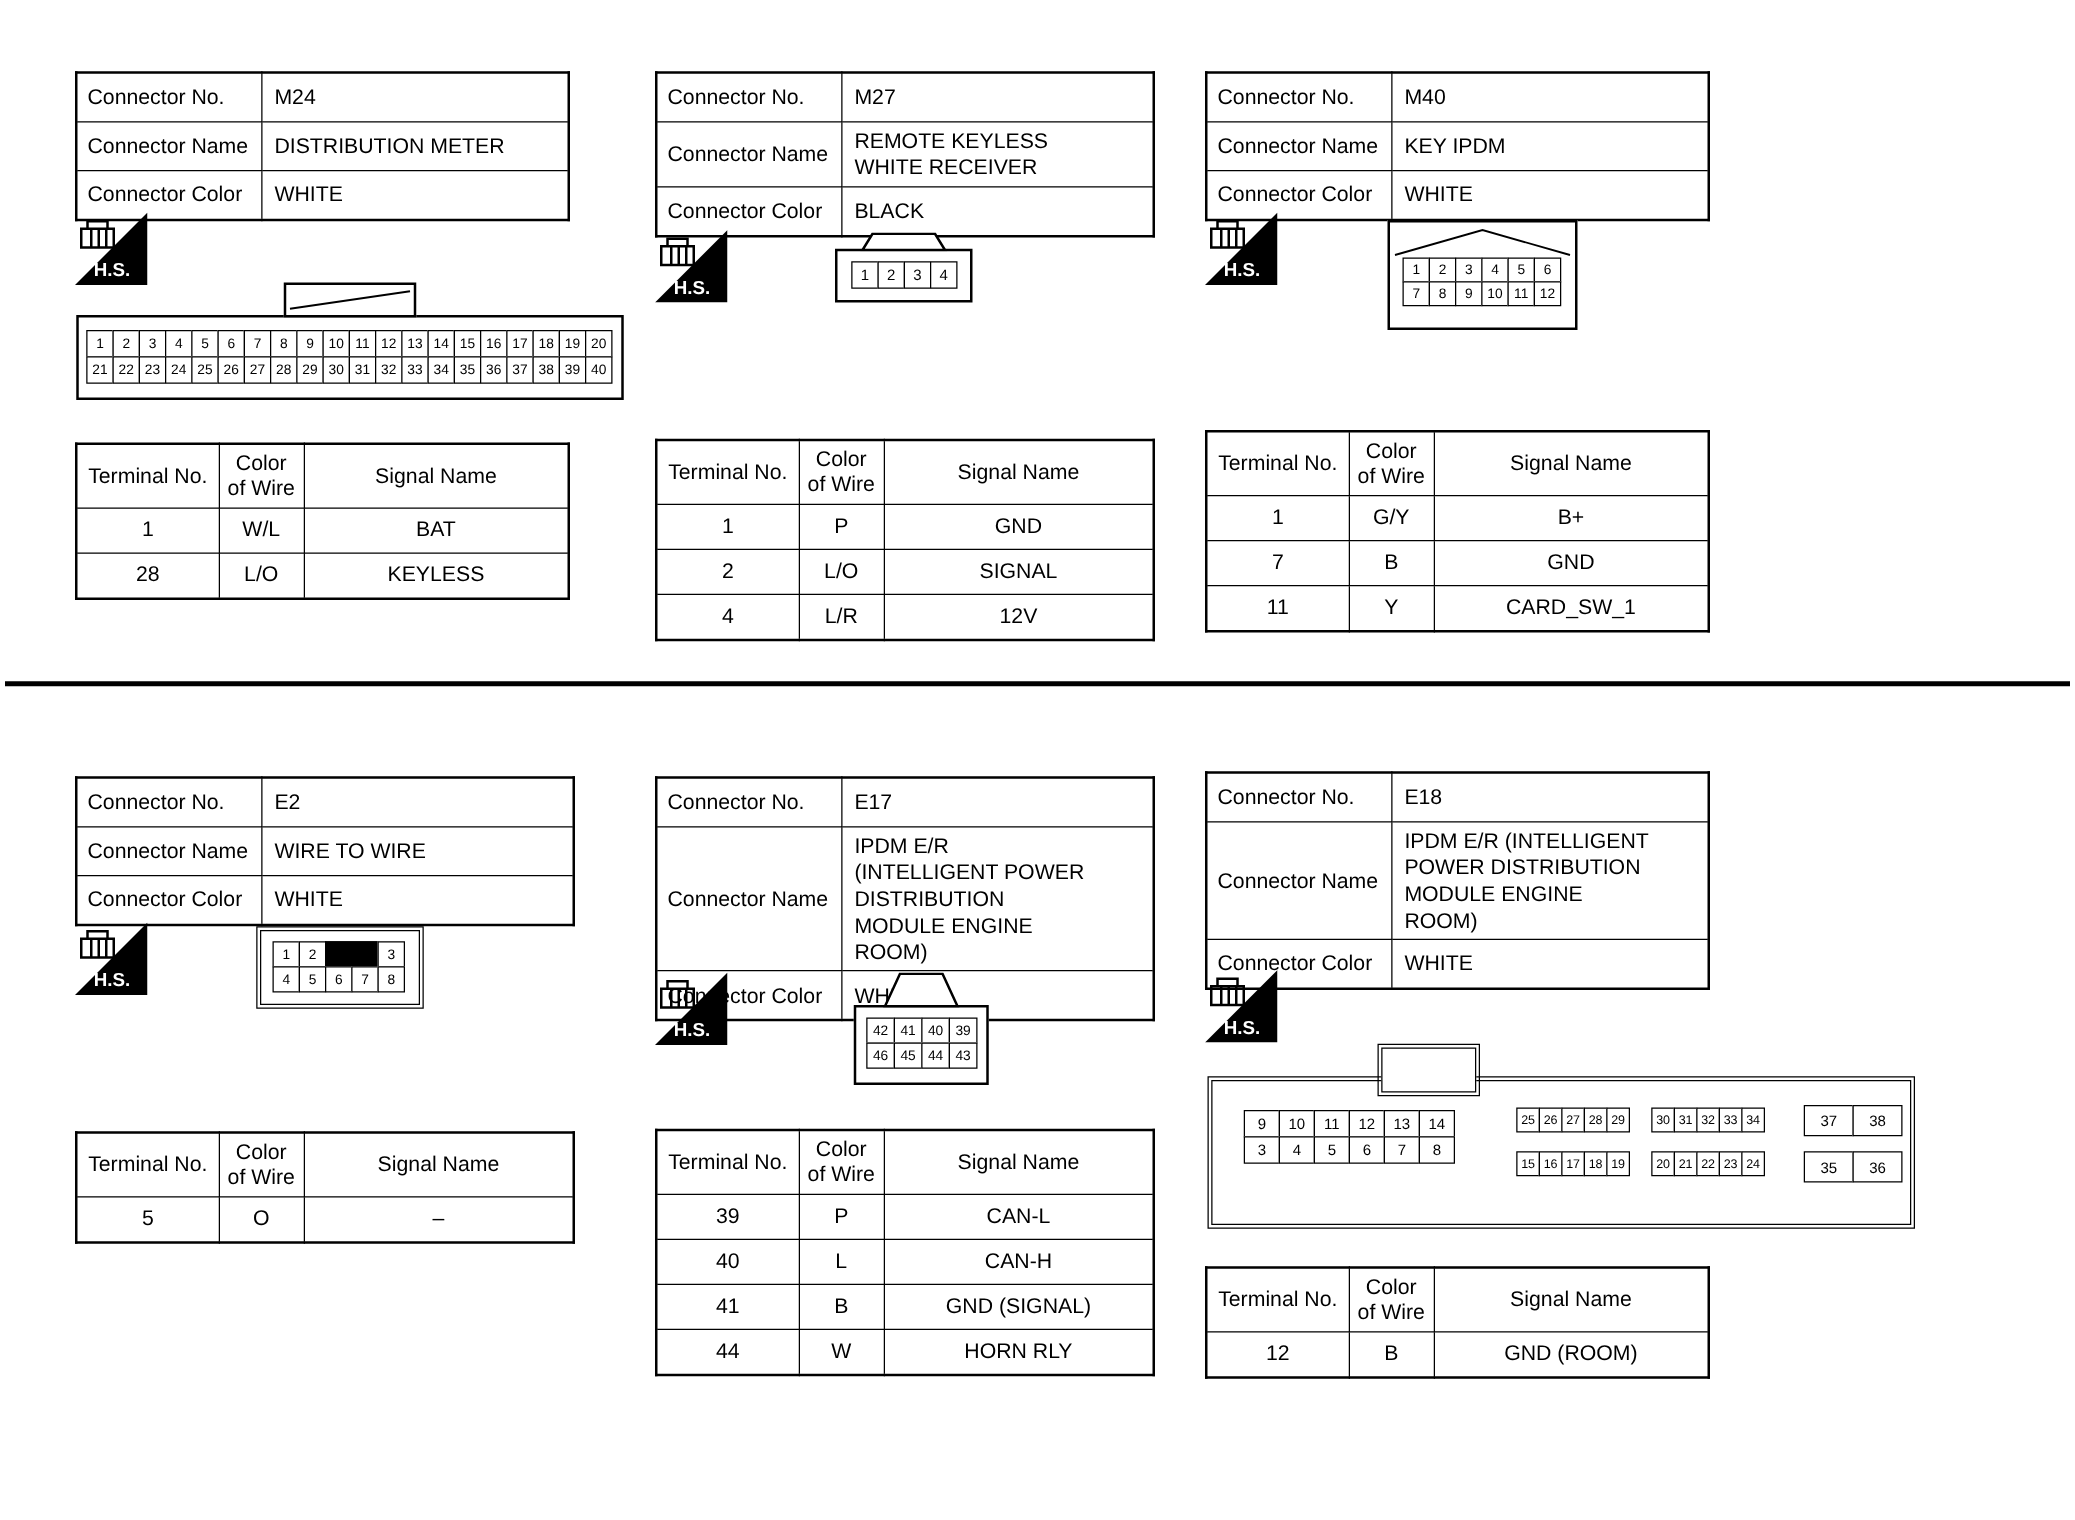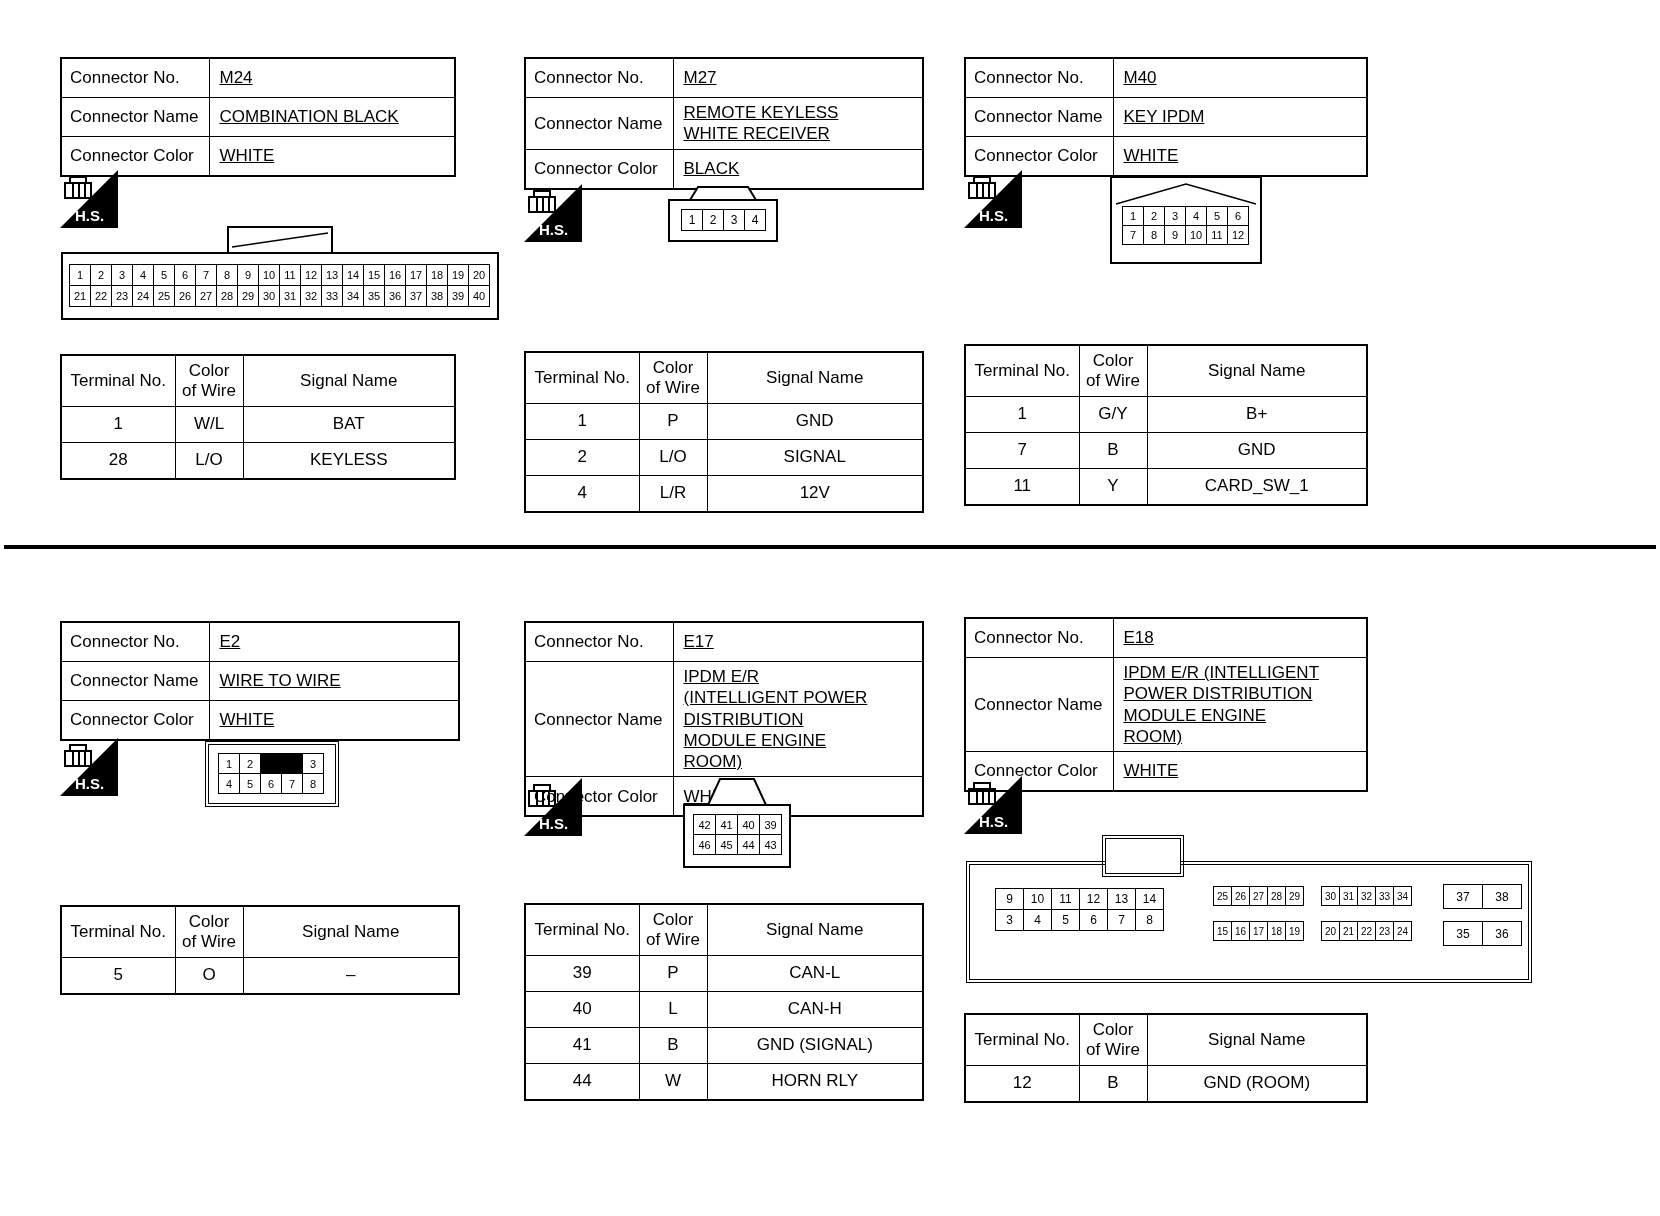--- a/index.html
+++ b/index.html
@@ -4,21 +4,21 @@
 <style>
   html,body{margin:0;padding:0;background:#fff;}
   body{font-family:"Liberation Sans",sans-serif;color:#000;}
   .page{position:relative;width:1660px;height:1216px;background:#fff;overflow:hidden;}
   .abs{position:absolute;}
   .divider{position:absolute;background:#000;}
 
   table.info{position:absolute;border-collapse:collapse;border:2px solid #000;background:#fff;table-layout:fixed;}
   table.info td{border:1px solid #000;font-size:17px;vertical-align:middle;line-height:1.25;}
   table.info td.lbl{padding:4px 6px 4px 8px;height:30px;white-space:nowrap;}
-  table.info td.val{padding:4px 45px 4px 10px;text-decoration:underline;}
+  table.info td.val{padding:4px 45px 4px 10px;}
 
   table.term{position:absolute;border-collapse:collapse;border:2px solid #000;background:#fff;table-layout:fixed;}
   table.term th,table.term td{border:1px solid #000;font-size:17px;font-weight:normal;text-align:center;vertical-align:middle;line-height:1.2;}
   table.term th{height:46px;padding:2px 4px;}
   table.term th:first-child{white-space:nowrap;}
   table.term td{height:31px;padding:2px 6px;}
 
   .conn{position:absolute;}
   .conn-box{position:absolute;border:2px solid #000;background:#fff;box-sizing:border-box;}
   .dbl{position:absolute;border:1px solid #000;outline:1px solid #000;outline-offset:2px;background:#fff;box-sizing:border-box;}
@@ -54,21 +54,21 @@
         <col style="width:148px">
         <col>
       </colgroup>
     <tbody>
         <tr>
           <td class="lbl">Connector No.</td>
         <td class="val">M24</td>
         </tr>
     <tr>
           <td class="lbl">Connector Name</td>
-        <td class="val">COMBINATION BLACK</td>
+        <td class="val">DISTRIBUTION METER</td>
         </tr>
     <tr>
           <td class="lbl">Connector Color</td>
         <td class="val">WHITE</td>
         </tr>
   </tbody>
     </table>
 
   <div class="hs" style="left:60px;top:170px">
     <svg width="58" height="58" viewBox="0 0 58 58">

